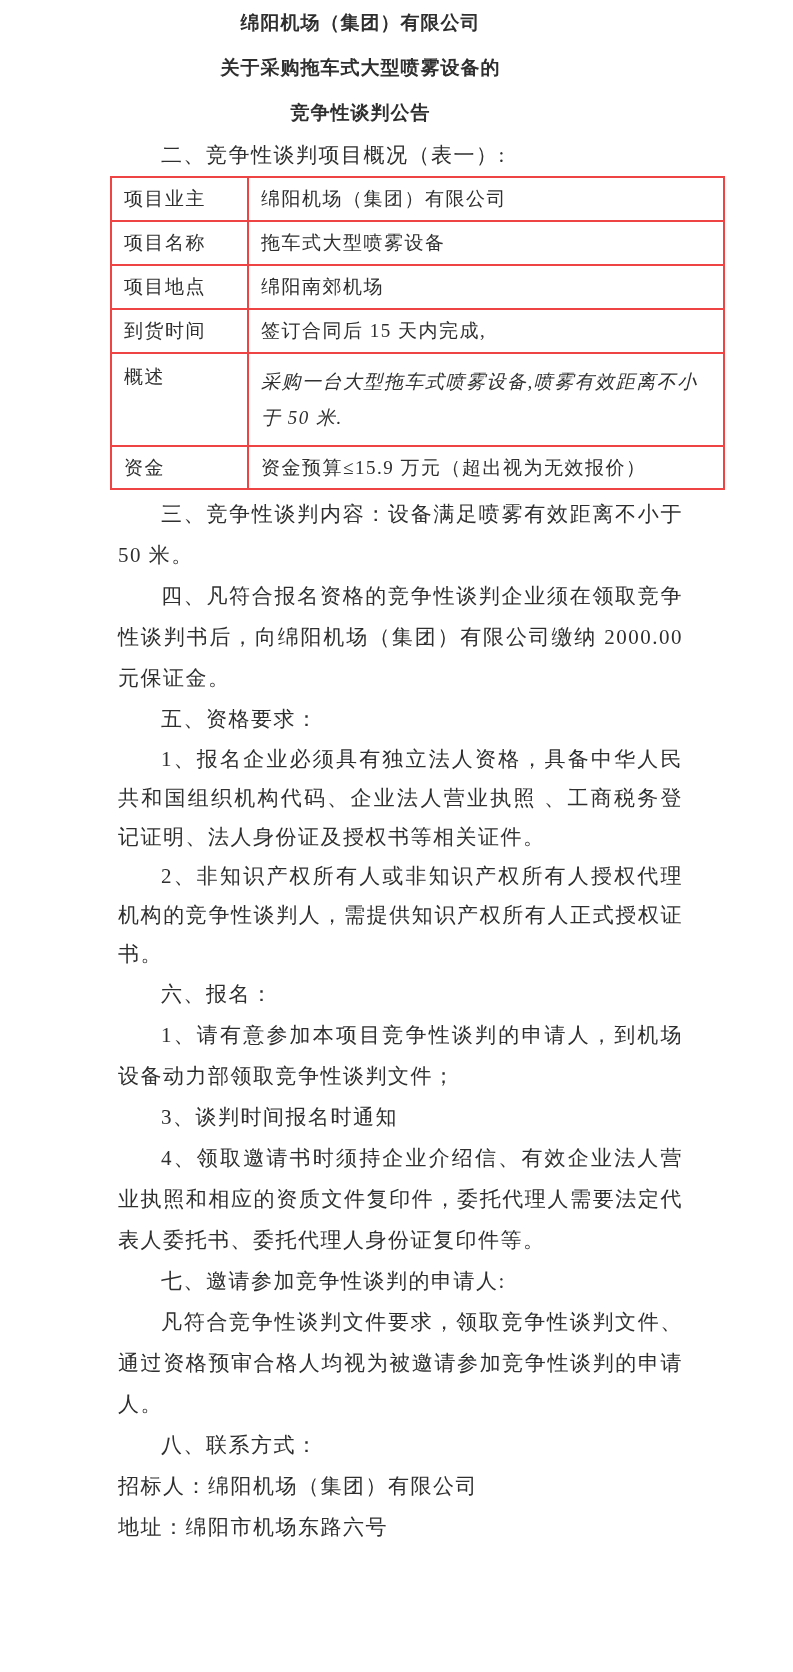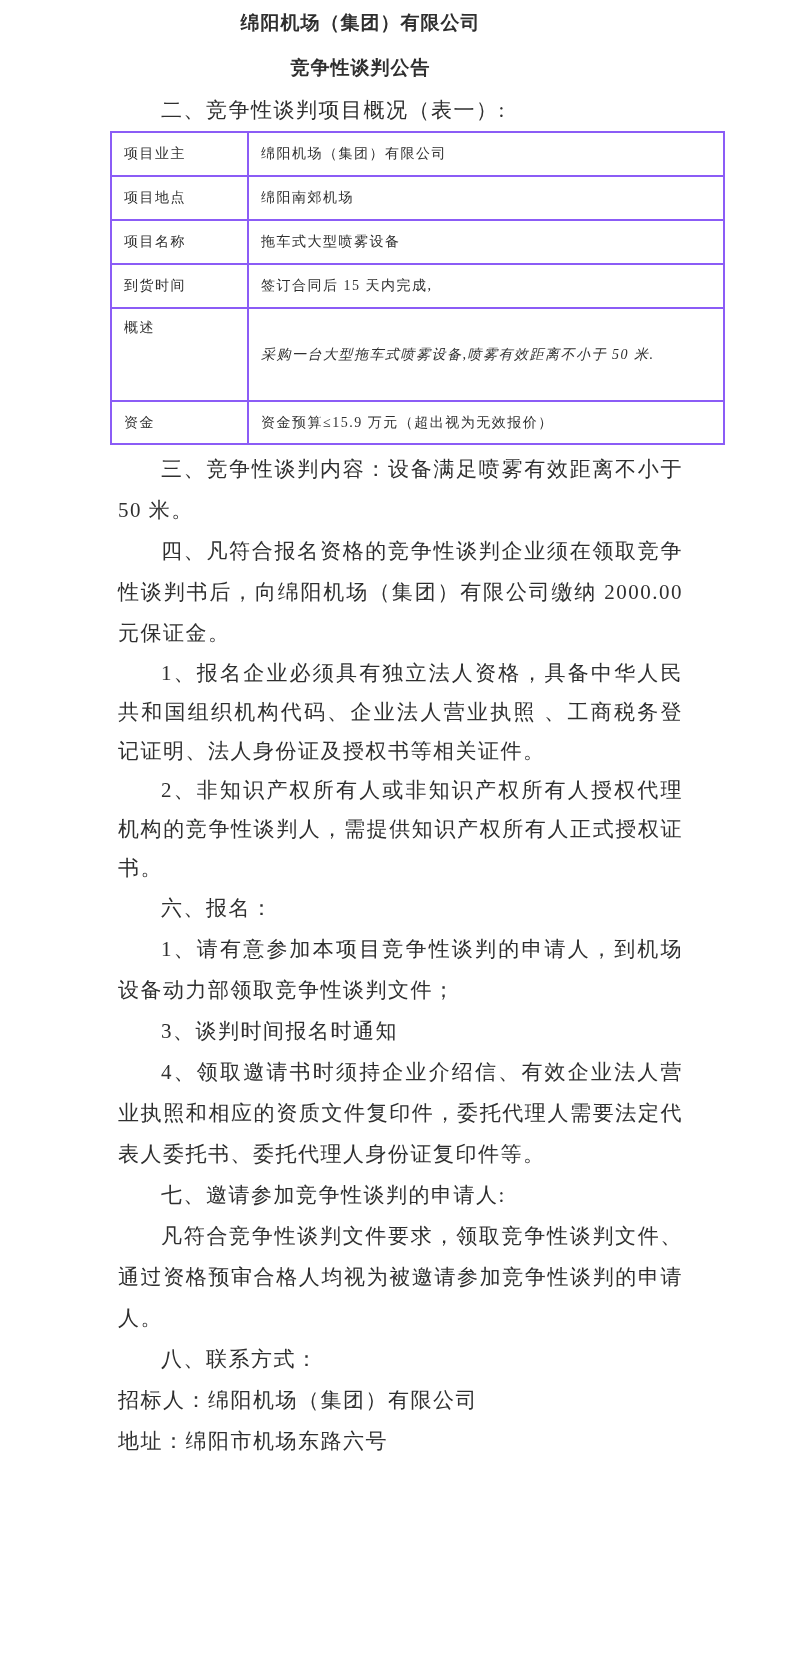--- a/index.html
+++ b/index.html
@@ -41,81 +41,83 @@
   p.indent { text-indent: 43px; }
   p.first-body { margin-top: -16px; }
   p.tight { line-height: 39px; }
   table.overview {
     border-collapse: collapse;
     width: 573px;
     table-layout: fixed;
     margin: 0 0 4px 0;
   }
   table.overview td {
-    border: 2px solid #8b5cf6;
-    font-size: 14px;
+    border: 2px solid #ef4444;
+    font-size: 19px;
     letter-spacing: 1.5px;
     vertical-align: middle;
     padding: 2px 6px 2px 12px;
   }
   td.col-label { width: 117px; }
   td.col-value { width: 456px; padding-left: 14px; }
   tr.r-std td { height: 38px; }
   tr.r-tall td { height: 79px; }
   tr.r-tall td.col-label { vertical-align: top; padding-top: 10px; }
   tr.r-tall td.col-value { line-height: 36px; font-style: italic; }
   tr.r-last td { height: 37px; }
   .contacts p.para { text-indent: 0; }
 </style>
 </head>
 <body>
 
 <div class="doc">
 
   <div class="headings">
     <div class="h">绵阳机场（集团）有限公司</div>
+    <div class="h">关于采购拖车式大型喷雾设备的</div>
     <div class="h">竞争性谈判公告</div>
   </div>
 
 
   <p class="para indent">二、竞争性谈判项目概况（表一）:</p>
 
   <table class="overview">
     <tbody>
       <tr class="r-std">
         <td class="col-label">项目业主</td>
         <td class="col-value">绵阳机场（集团）有限公司</td>
       </tr>
       <tr class="r-std">
+        <td class="col-label">项目名称</td>
+        <td class="col-value">拖车式大型喷雾设备</td>
+      </tr>
+      <tr class="r-std">
         <td class="col-label">项目地点</td>
         <td class="col-value">绵阳南郊机场</td>
-      </tr>
-      <tr class="r-std">
-        <td class="col-label">项目名称</td>
-        <td class="col-value">拖车式大型喷雾设备</td>
       </tr>
       <tr class="r-std">
         <td class="col-label">到货时间</td>
         <td class="col-value">签订合同后 15 天内完成,</td>
       </tr>
       <tr class="r-tall">
         <td class="col-label">概述</td>
         <td class="col-value">采购一台大型拖车式喷雾设备,喷雾有效距离不小于 50 米.</td>
       </tr>
       <tr class="r-last">
         <td class="col-label">资金</td>
         <td class="col-value">资金预算≤15.9 万元（超出视为无效报价）</td>
       </tr>
     </tbody>
   </table>
 
   <p class="para indent">三、竞争性谈判内容：设备满足喷雾有效距离不小于 50 米。</p>
 
   <p class="para indent">四、凡符合报名资格的竞争性谈判企业须在领取竞争性谈判书后，向绵阳机场（集团）有限公司缴纳 2000.00 元保证金。</p>
 
+  <p class="para indent">五、资格要求：</p>
   <p class="para indent tight">1、报名企业必须具有独立法人资格，具备中华人民共和国组织机构代码、企业法人营业执照 、工商税务登记证明、法人身份证及授权书等相关证件。</p>
   <p class="para indent tight">2、非知识产权所有人或非知识产权所有人授权代理机构的竞争性谈判人，需提供知识产权所有人正式授权证书。</p>
 
   <p class="para indent">六、报名：</p>
   <p class="para indent">1、请有意参加本项目竞争性谈判的申请人，到机场设备动力部领取竞争性谈判文件；</p>
   <p class="para indent">3、谈判时间报名时通知</p>
   <p class="para indent">4、领取邀请书时须持企业介绍信、有效企业法人营业执照和相应的资质文件复印件，委托代理人需要法定代表人委托书、委托代理人身份证复印件等。</p>
 
   <p class="para indent">七、邀请参加竞争性谈判的申请人:</p>
   <p class="para indent">凡符合竞争性谈判文件要求，领取竞争性谈判文件、通过资格预审合格人均视为被邀请参加竞争性谈判的申请人。</p>

